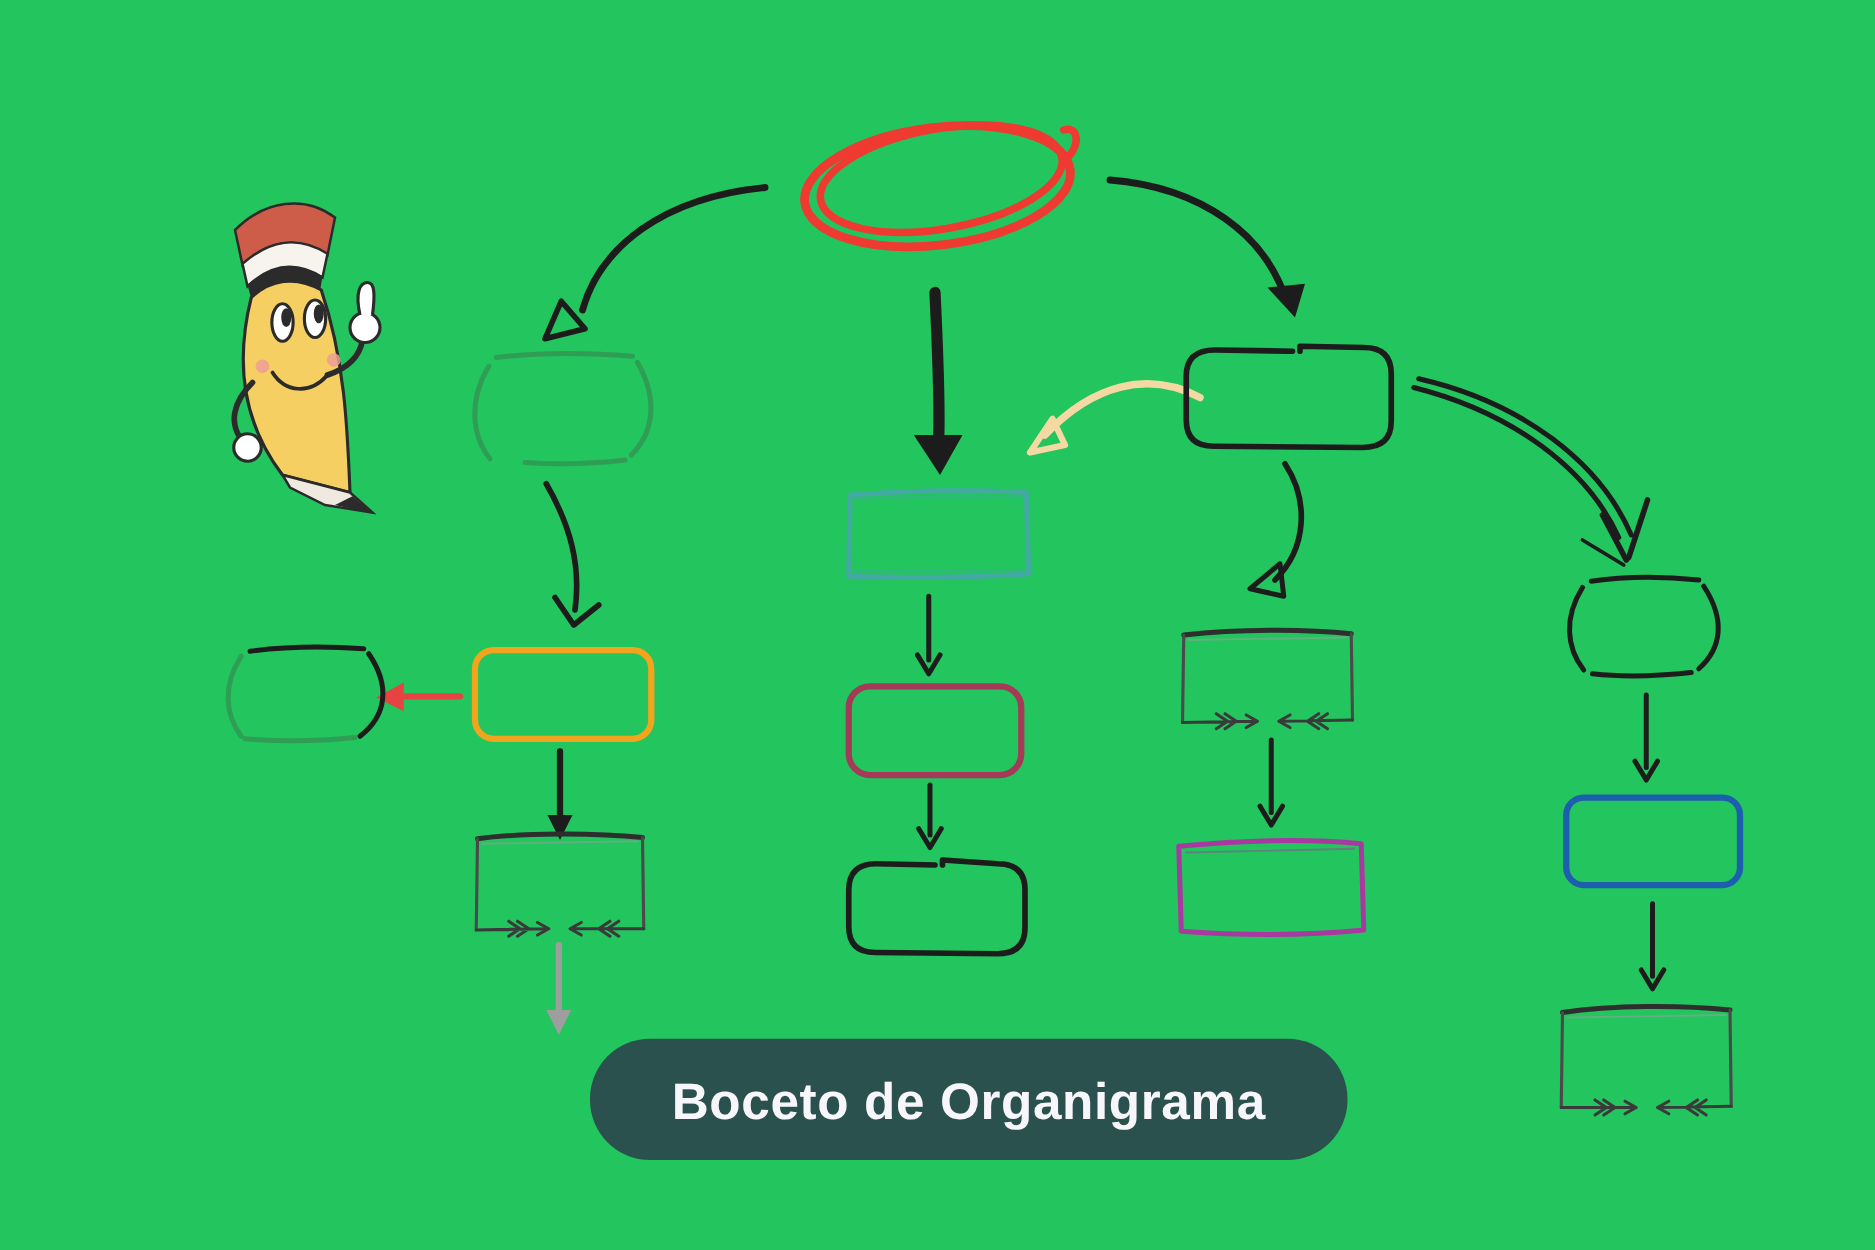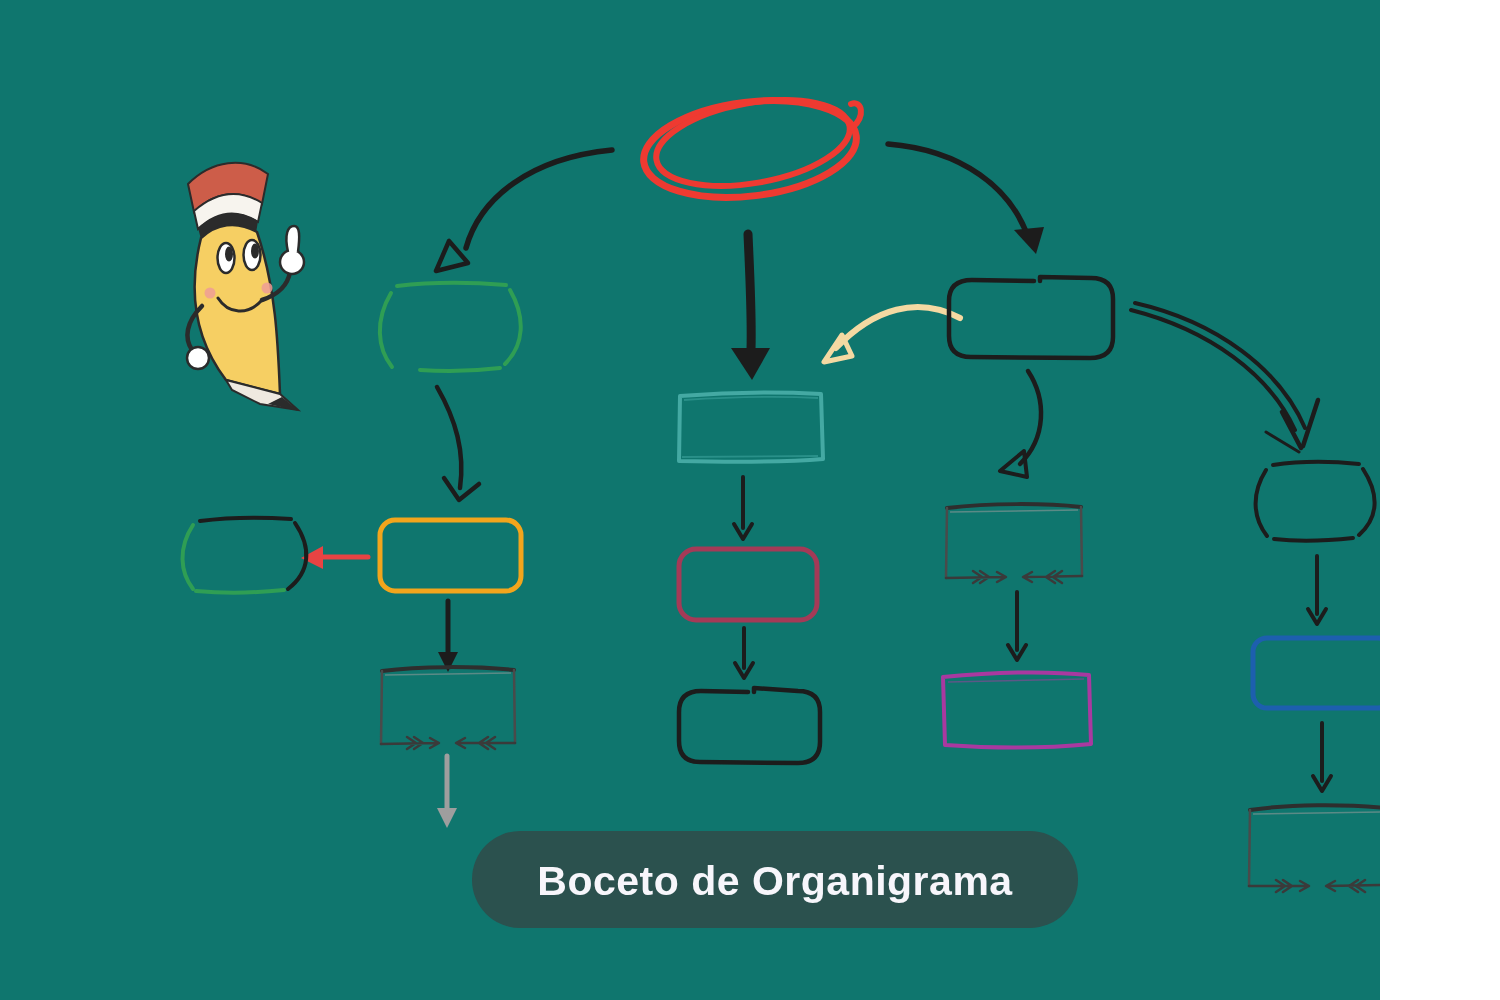--- a/index.html
+++ b/index.html
@@ -1,16 +1,16 @@
 <!DOCTYPE html>
 <html><head>
 <meta charset="utf-8">
 <style>
   html,body{margin:0;padding:0;background:#ffffff;}
-  #stage{position:relative;width:1380px;height:1000px;background:#0f766e;overflow:hidden;
+  #stage{position:relative;width:1500px;height:1000px;background:#22c55e;overflow:hidden;
          font-family:"Liberation Sans",sans-serif;}
   svg{position:absolute;left:0;top:0;}
   .ink{stroke:#1c1c1c;fill:none;stroke-linecap:round;stroke-linejoin:round;}
   .fillink{fill:#1c1c1c;stroke:none;}
   .node{fill:none;stroke-linecap:round;stroke-linejoin:round;}
   .sk-top{stroke:#2e2e2e;fill:none;stroke-width:4;stroke-linecap:round;}
   .sk-faint{stroke:#9a9a9a;fill:none;stroke-width:1.5;opacity:.55;}
   .sk-side{stroke:#4a4a4a;fill:none;stroke-width:2.5;stroke-linecap:round;}
   .sk-arrow{stroke:#3a3a3a;fill:none;stroke-width:2.5;stroke-linecap:round;stroke-linejoin:round;}
   .banner-text{font-family:"Liberation Sans",sans-serif;font-weight:700;font-size:41px;letter-spacing:.5px;}

